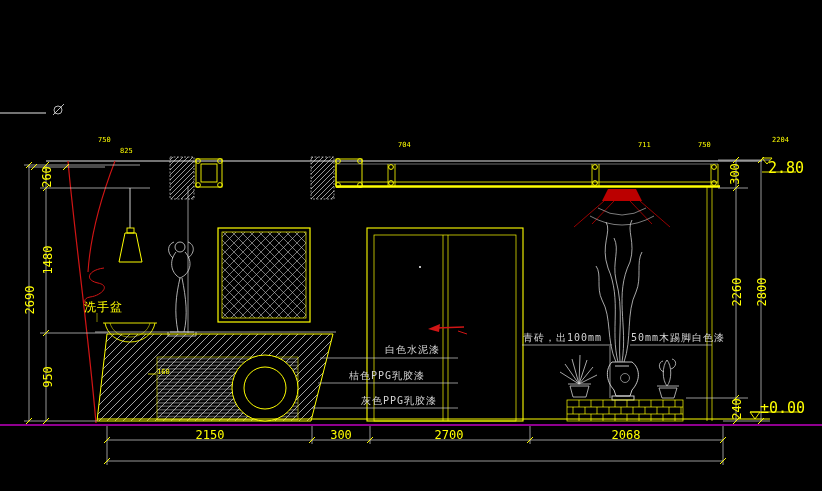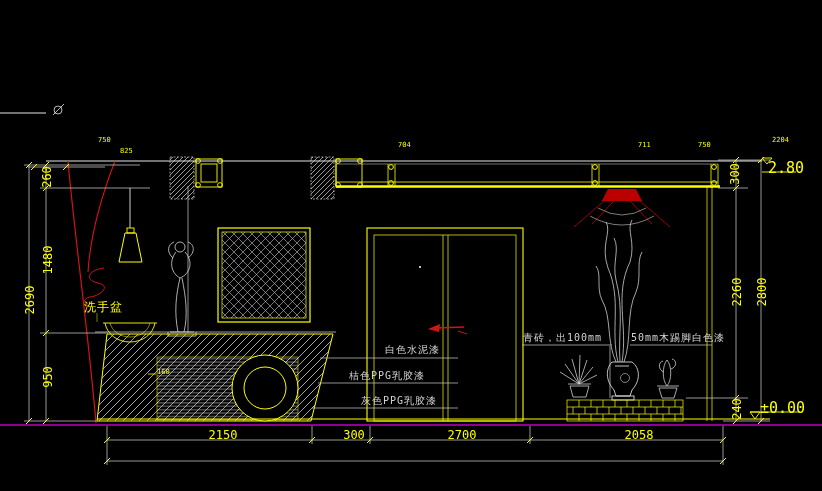--- a/index.html
+++ b/index.html
@@ -2,21 +2,21 @@
 <html><head>
 <meta charset="utf-8">
 <style>
   html,body{margin:0;padding:0;background:#000;}
   .canvas{position:relative;width:822px;height:491px;background:#000;overflow:hidden;
           font-family:"DejaVu Sans Mono", monospace;}
   .canvas svg{position:absolute;left:0;top:0;}
   .t{position:absolute;white-space:nowrap;line-height:1;}
   .dim{color:#ffff00;font-size:12px;}
   .v{transform:translate(-50%,-50%) rotate(-90deg);}
-  .h{transform:translate(-50%,-50%);margin-left:13px;}
+  .h{transform:translate(-50%,-50%);}
   .small{color:#ffff00;font-size:7px;}
   .note{color:#d4d4d4;font-size:10px;letter-spacing:1px;}
   .lbl{color:#ffff00;font-size:12px;letter-spacing:1px;}
   .lvl{color:#ffff00;font-size:15px;}
 </style>
 </head>
 <body>
 
 <div class="canvas">
 
@@ -229,21 +229,21 @@
 <div class="t dim v" style="left:48px;top:377px">950</div>
 
 <div class="t dim v" style="left:735px;top:174px">300</div>
 <div class="t dim v" style="left:737px;top:292px">2260</div>
 <div class="t dim v" style="left:762px;top:292px">2800</div>
 <div class="t dim v" style="left:737px;top:409px">240</div>
 
 <div class="t dim h" style="left:210px;top:435px">2150</div>
 <div class="t dim h" style="left:341px;top:435px">300</div>
 <div class="t dim h" style="left:449px;top:435px">2700</div>
-<div class="t dim h" style="left:626px;top:435px">2058</div>
+<div class="t dim h" style="left:626px;top:435px">2068</div>
 
 <div class="t lvl" style="left:768px;top:161px">2.80</div>
 <div class="t lvl" style="left:760px;top:401px">±0.00</div>
 
 <div class="t small" style="left:398px;top:142px">704</div>
 <div class="t small" style="left:638px;top:142px">711</div>
 <div class="t small" style="left:698px;top:142px">750</div>
 <div class="t small" style="left:772px;top:137px">2204</div>
 <div class="t small" style="left:98px;top:137px">750</div>
 <div class="t small" style="left:120px;top:148px">825</div>

